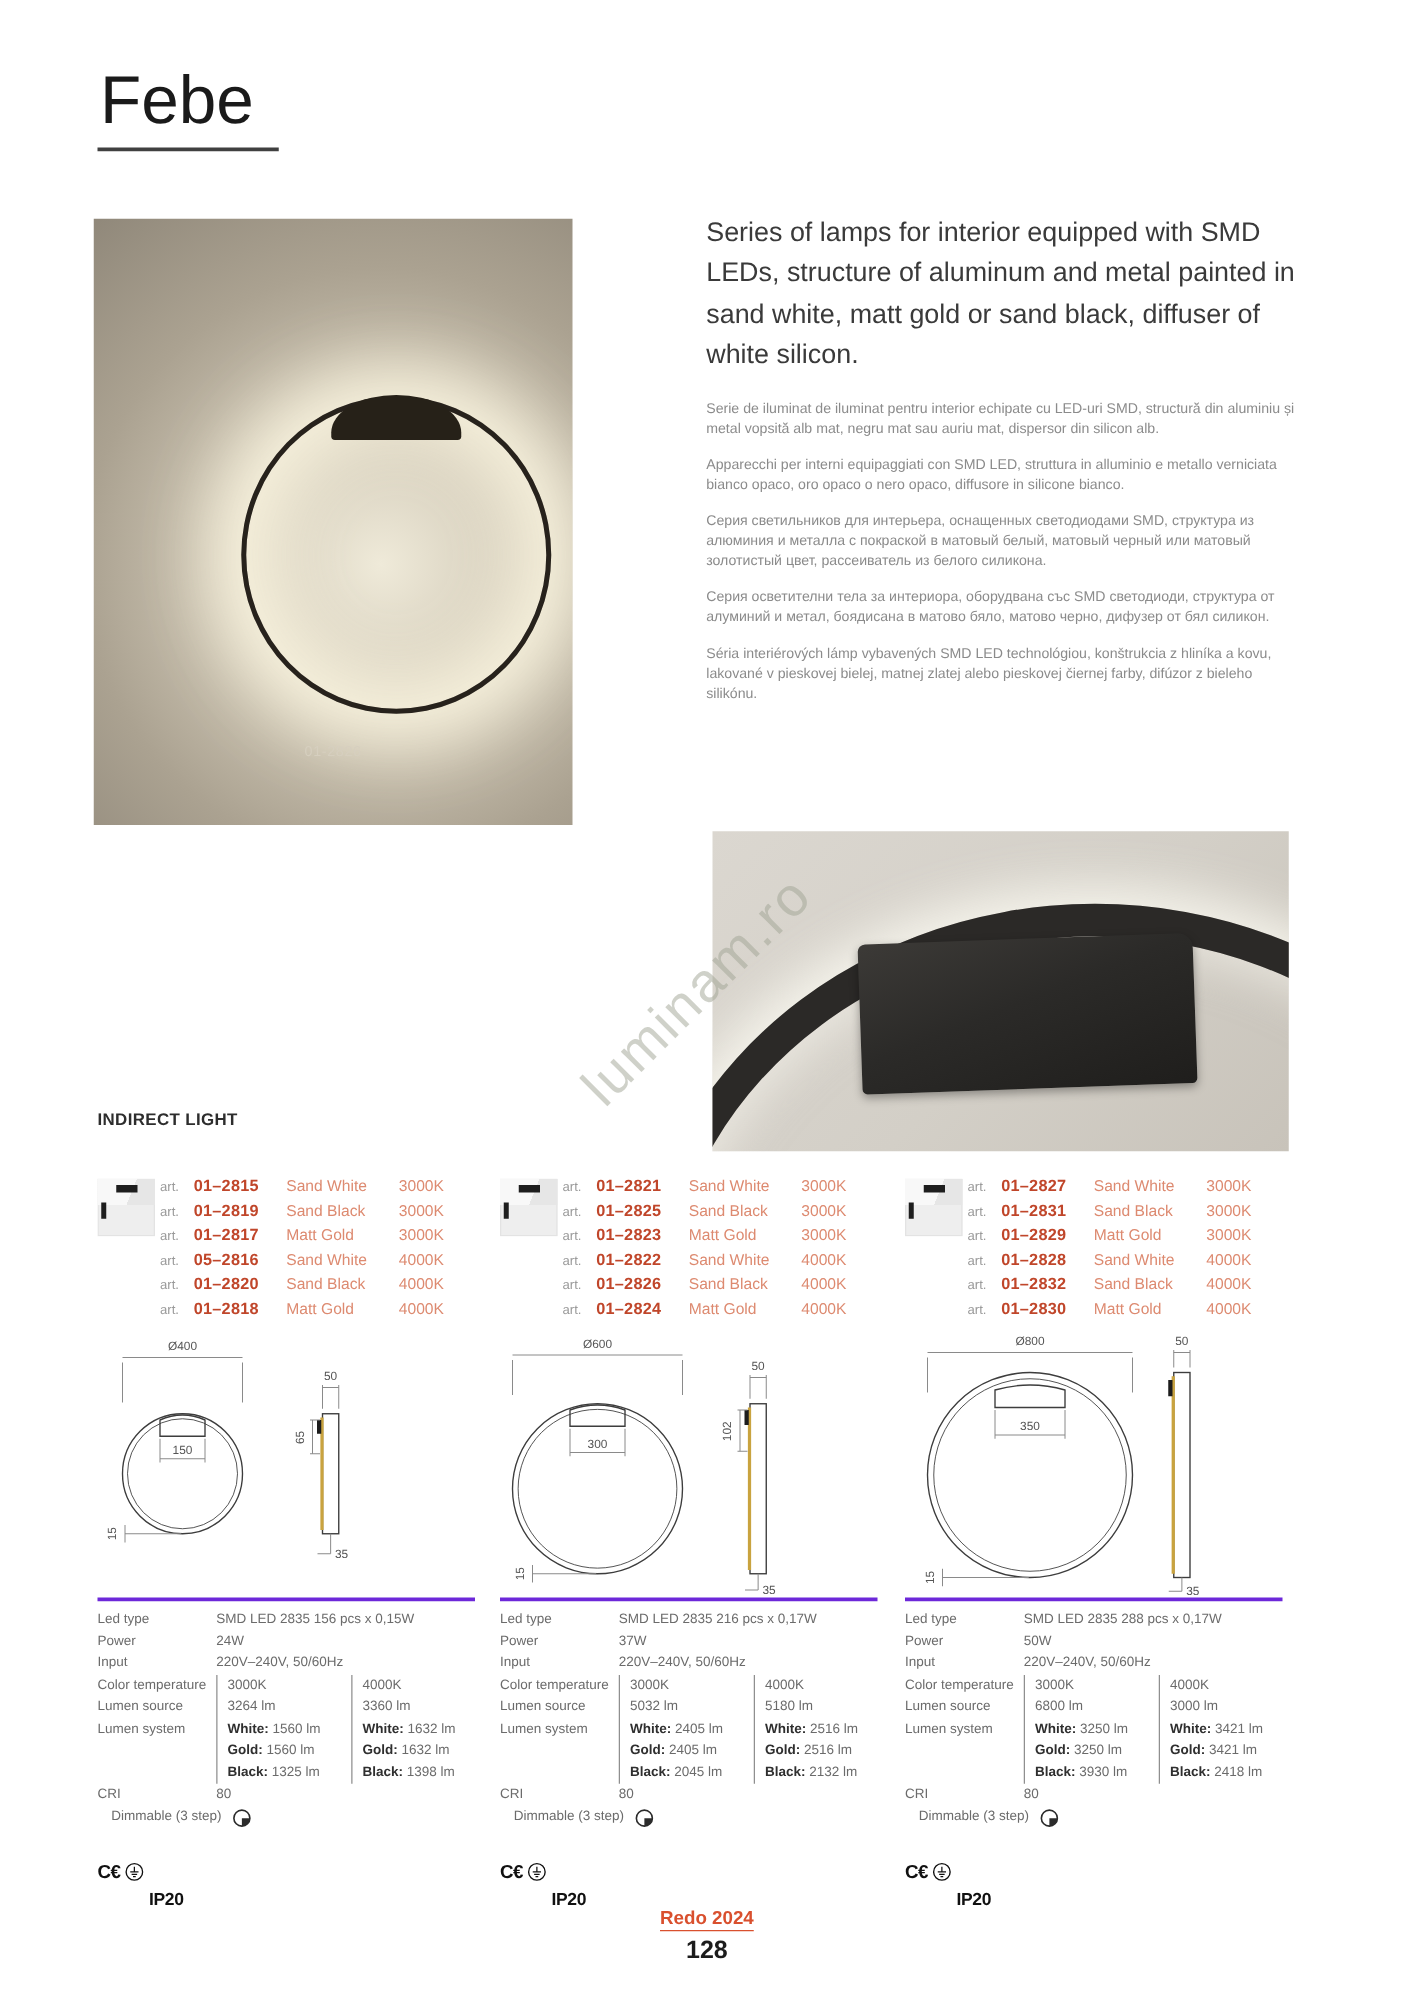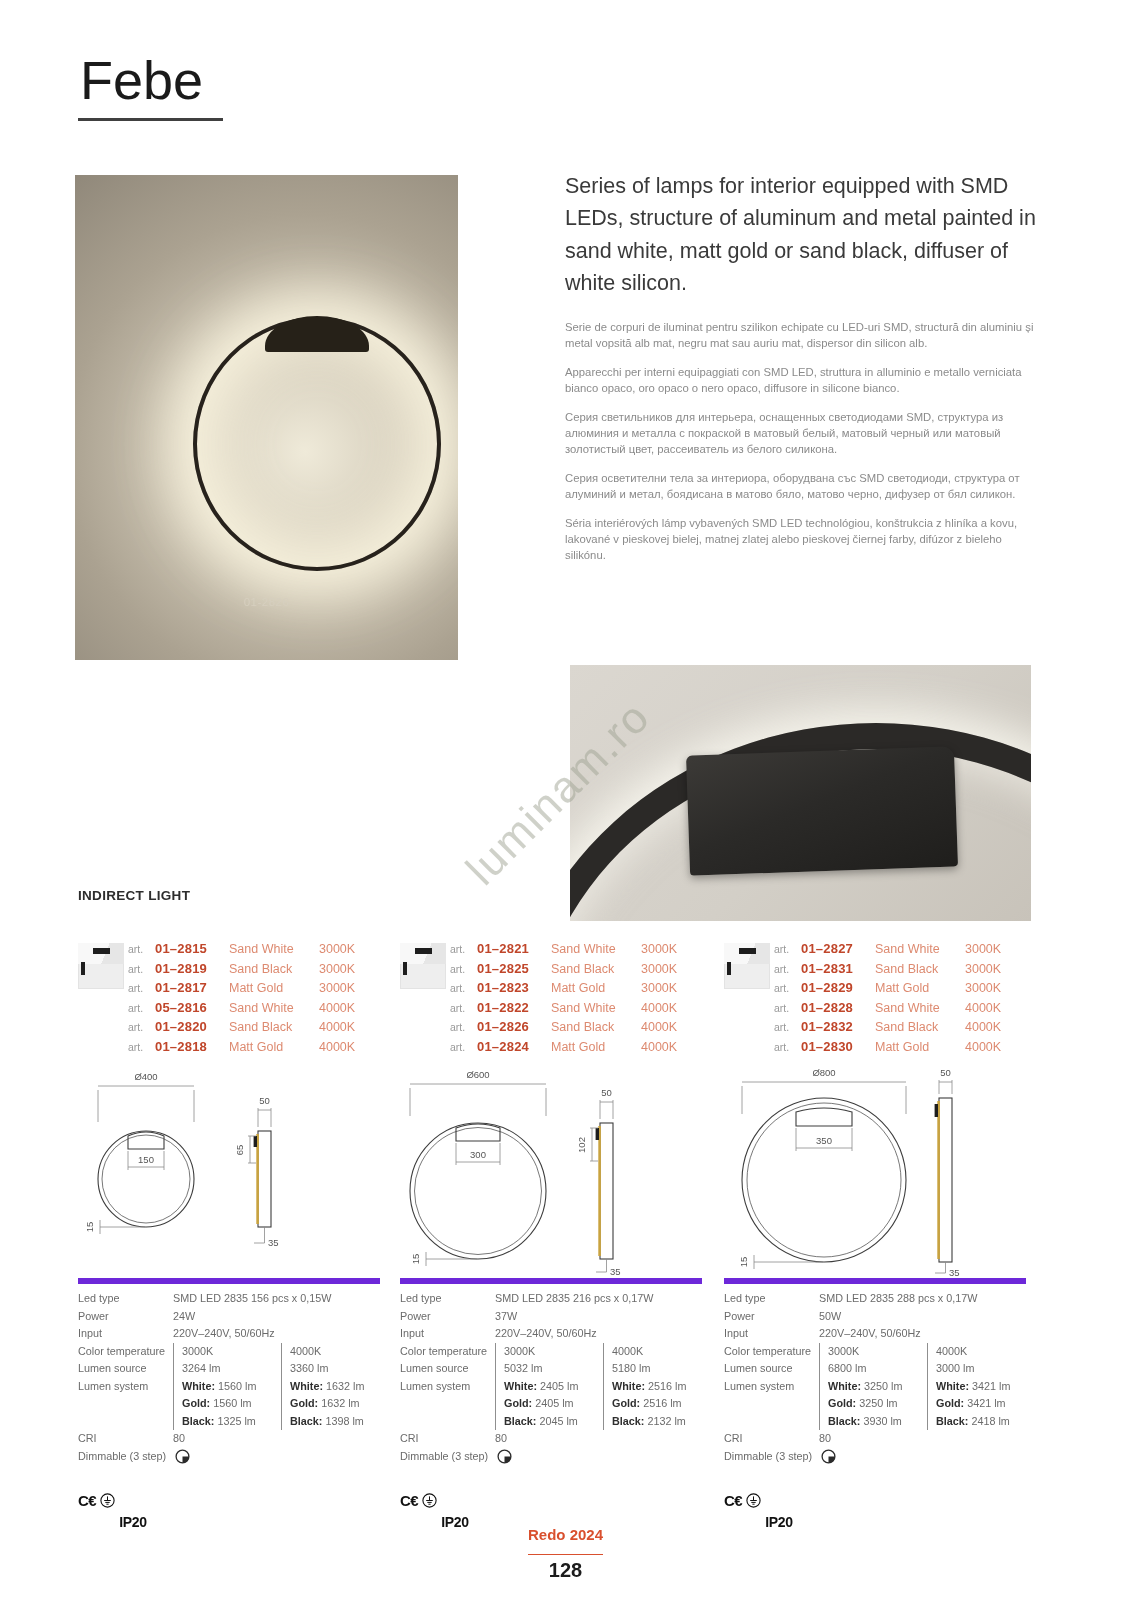--- a/index.html
+++ b/index.html
@@ -53,57 +53,57 @@
   .art-fin{width:90px;color:#dd8a70;}
   .art-tmp{color:#dd8a70;}
   
   .drawing{margin-top:6px;height:214px;}
   .drawing svg{display:block}
   .dim{stroke:#8a8a8a;stroke-width:.8;fill:none;}
   .geo{stroke:#3d3d3d;stroke-width:1.1;fill:none;}
   .geo2{stroke:#3d3d3d;stroke-width:.7;fill:none;}
   .dtext{font-size:9.5px;fill:#555;}
   
-  .specs{border-top:6px solid #6d28d9;padding-top:6px;font-size:10.8px;color:#6b6b6b;line-height:17.5px;}
+  .specs{border-top:3px solid #6d28d9;padding-top:6px;font-size:10.8px;color:#6b6b6b;line-height:17.5px;}
   .srow{display:flex;}
   .slabel{width:95px;flex:none;}
   .scols{display:flex;}
   .scol-labels{width:95px;flex:none;}
   .scol{border-left:1px solid #8f8f8f;padding-left:8px;width:99px;flex:none;}
   .b{font-weight:700;color:#2f2f2f;margin-right:3px;}
-  .dim-row{display:flex;align-items:center;}
+  .dim-row{display:flex;align-items:flex-end;margin-left:11px;}
   .dim-icon{margin-left:2px}
   .cert{display:flex;align-items:center;gap:4px;margin-top:5px;}
   .ce{font-size:15px;font-weight:700;color:#111;letter-spacing:-.5px;}
   .ip{font-size:14px;font-weight:800;color:#111;letter-spacing:-.3px;margin-top:44px;}
   
   .footer{position:absolute;left:0;top:1526px;width:100%;text-align:center;}
   .brand{display:inline-block;color:#d9502e;font-weight:700;font-size:15px;
-        border-bottom:1px solid #d9502e;padding-bottom:11px;}
+        border-bottom:1px solid #d9502e;padding-bottom:1px;}
   .pagenum{margin-top:4px;font-size:20px;font-weight:600;color:#1c1c1c;}
 </style>
 </head>
 <body>
 
 <div class="page">
 
   <div class="title-wrap">
     <h1>Febe</h1>
   </div>
 
   <div class="hero">
     <div class="ring">
       <div class="ring-mount"></div>
     </div>
     <div class="hero-label">01-2826</div>
   </div>
 
   <div class="desc">
     <h2>Series of lamps for interior equipped with SMD LEDs, structure of aluminum and metal painted in sand white, matt gold or sand black, diffuser of white silicon.</h2>
-    <p>Serie de corpuri de iluminat pentru szilikon echipate cu LED-uri SMD, structură din aluminiu și metal vopsită alb mat, negru mat sau auriu mat, dispersor din silicon alb.</p>
+    <p>Serie de iluminat de iluminat pentru interior echipate cu LED-uri SMD, structură din aluminiu și metal vopsită alb mat, negru mat sau auriu mat, dispersor din silicon alb.</p>
     <p>Apparecchi per interni equipaggiati con SMD LED, struttura in alluminio e metallo verniciata bianco opaco, oro opaco o nero opaco, diffusore in silicone bianco.</p>
     <p>Серия светильников для интерьера, оснащенных светодиодами SMD, структура из алюминия и металла с покраской в матовый белый, матовый черный или матовый золотистый цвет, рассеиватель из белого силикона.</p>
     <p>Серия осветителни тела за интериора, оборудвана със SMD светодиоди, структура от алуминий и метал, боядисана в матово бяло, матово черно, дифузер от бял силикон.</p>
     <p>Séria interiérových lámp vybavených SMD LED technológiou, konštrukcia z hliníka a kovu, lakované v pieskovej bielej, matnej zlatej alebo pieskovej čiernej farby, difúzor z bieleho silikónu.</p>
   </div>
 
   <div class="photo2">
     <div class="arc"></div>
     <div class="arc-box"></div>
   </div>

